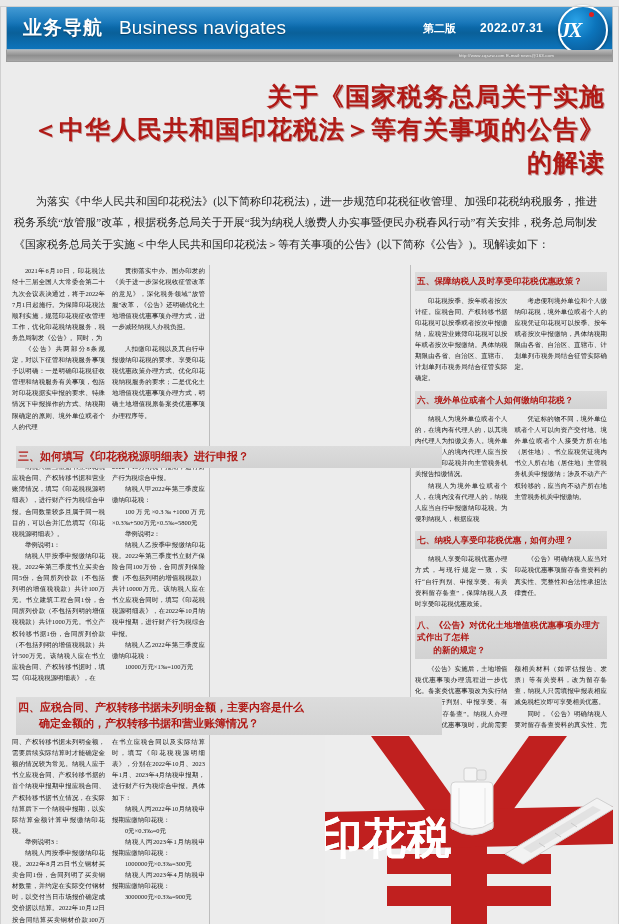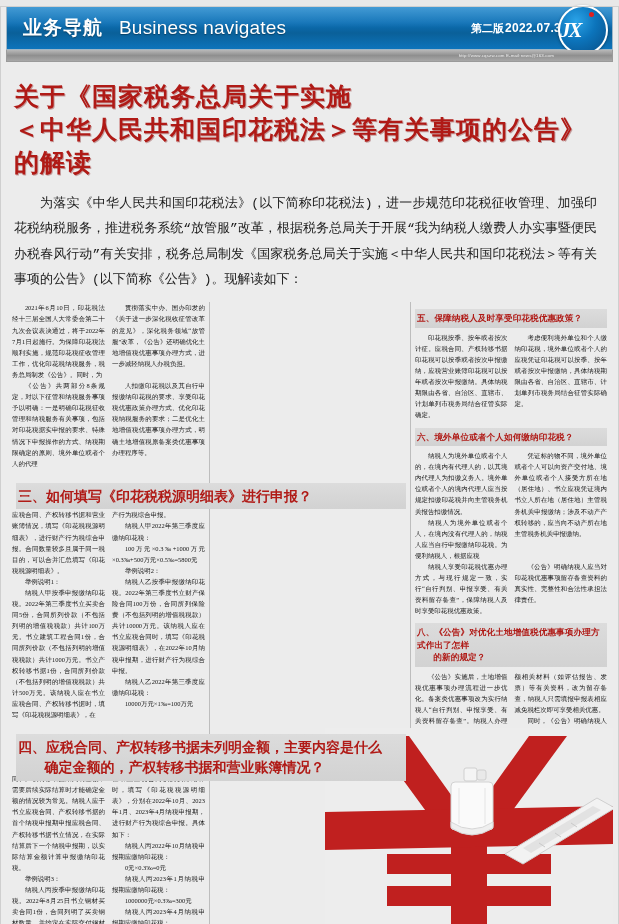--- a/index.html
+++ b/index.html
@@ -38,22 +38,22 @@
     letter-spacing:1px;margin-left:16px;
     text-shadow:0 1px 1px rgba(0,0,0,.35);
   }
   .mh-en{
     font-family:"Liberation Sans","DejaVu Sans",sans-serif;
     font-size:19px;color:#ffffff;margin-left:16px;
     letter-spacing:.2px;
     text-shadow:0 1px 1px rgba(0,0,0,.35);
   }
   .mh-right{
-    margin-left:auto;display:flex;align-items:baseline;gap:1px;
-    margin-right:44px;
+    margin-left:auto;display:flex;align-items:baseline;gap:24px;
+    margin-right:69px;
   }
   .mh-edition{
     font-family:"DejaVu Sans","Liberation Sans",sans-serif;
     font-weight:bold;font-size:11px;color:#ffffff;
   }
   .mh-date{
     font-family:"Liberation Sans","DejaVu Sans",sans-serif;
     font-weight:bold;font-size:12px;color:#ffffff;letter-spacing:.3px;
   }
   .logo{
@@ -84,42 +84,42 @@
   }
   .subbar-url{
     position:absolute;right:58px;top:0;
     font-family:"Liberation Sans","DejaVu Sans",sans-serif;
     font-size:4.4px;color:#efefef;line-height:11px;
     letter-spacing:.15px;white-space:nowrap;
   }
 
   
   .headline{
-    text-align:left;
+    text-align:right;
     padding:18px 14px 8px 14px;
   }
   .hl-line{
     font-family:"DejaVu Sans","Liberation Sans",sans-serif;
     font-weight:bold;
     color:#b01a16;
     letter-spacing:1px;
     text-shadow:1px 1px 0 rgba(120,10,10,.35);
     line-height:1.32;
   }
   .hl-1{font-size:25px;}
   .hl-2{font-size:25px;}
 
   
   .lead{
     margin:4px 22px 10px 14px;
-    font-size:13px;line-height:1.95;
+    font-size:11px;line-height:1.95;
     color:#1a1a1a;
     text-align:justify;
     text-indent:2em;
-    font-family:Liberation Mono, monospace;
+    font-family:Liberation Serif, serif;
   }
 
   
   .cols{
     display:flex;
     margin:0 8px;
     height:700px;
   }
   .col{
     width:201px;
@@ -156,26 +156,26 @@
     font-family:"Liberation Serif","DejaVu Serif",serif;
   }
   .sub p{margin:0;text-indent:2em;}
   .sub p.noind{text-indent:0;}
   .sub p.eg{text-indent:2em;}
 
   
   .span-head{
     position:absolute;
     left:4px;
-    width:390px;
+    width:426px;
     box-sizing:border-box;
     background:linear-gradient(180deg,#dcdcdc,#d2d2d2);
     padding:3px 4px 3px 2px;
     font-family:"DejaVu Sans","Liberation Sans",sans-serif;
-    font-weight:bold;font-size:14px;color:#b01a16;
+    font-weight:bold;font-size:11px;color:#b01a16;
     line-height:1.45;z-index:5;
   }
   .span-head .ind2{display:block;padding-left:1.9em;}
 
   .spacer-head{visibility:hidden;}
 
   
   .art{
     position:absolute;
     left:325px;top:722px;
@@ -327,20 +327,23 @@
       <div class="subcols">
         <div class="sub">
           <p>纳税人为境外单位或者个人的，在境内有代理人的，以其境内代理人为扣缴义务人。境外单位或者个人的境内代理人应当按规定扣缴印花税并向主管税务机关报告扣缴情况。</p>
           <p>纳税人为境外单位或者个人，在境内没有代理人的，纳税人应当自行申报缴纳印花税。为便利纳税人，根据应税</p>
         </div>
         <div class="sub">
           <p>凭证标的物不同，境外单位或者个人可以向资产交付地、境外单位或者个人接受方所在地（居住地）、书立应税凭证境内书立人所在地（居住地）主管税务机关申报缴纳；涉及不动产产权转移的，应当向不动产所在地主管税务机关申报缴纳。</p>
         </div>
       </div>
 
+      <div class="sec-head">
+        <span>七、</span><span>纳税人享受印花税优惠，如何办理</span><span class="q">？</span>
+      </div>
       <div class="subcols">
         <div class="sub">
           <p>纳税人享受印花税优惠办理方式，与现行规定一致，实行“自行判别、申报享受、有关资料留存备查”，保障纳税人及时享受印花税优惠政策。</p>
         </div>
         <div class="sub">
           <p>《公告》明确纳税人应当对印花税优惠事项留存备查资料的真实性、完整性和合法性承担法律责任。</p>
         </div>
       </div>
 
       <div class="sec-head">
@@ -377,20 +380,21 @@
       <rect x="126" y="96" width="36" height="100" fill="#c0201f"></rect>
 
       <rect x="62" y="126" width="164" height="20" fill="#c0201f"></rect>
       <rect x="62" y="158" width="164" height="20" fill="#c0201f"></rect>
     </svg>
 
     <svg style="position:absolute;left:0;top:78px;width:100%;height:44px;z-index:2;" viewBox="0 0 288 44" preserveAspectRatio="none">
       <polygon points="0,6 288,0 288,38 0,44" fill="#c0201f"></polygon>
     </svg>
 
+    <div class="art-label">印花税</div>
 
     <svg class="stamp" width="62" height="84" viewBox="0 0 62 84">
       <rect x="23" y="2" width="13" height="13" rx="2" fill="#f4f4f4" stroke="#cfcfcf"></rect>
       <rect x="36" y="4" width="9" height="10" rx="2" fill="#e9e9e9" stroke="#cfcfcf"></rect>
       <path d="M14 16 h34 a4 4 0 0 1 4 4 v40 a4 4 0 0 1 -4 4 h-34 a4 4 0 0 1 -4 -4 v-40 a4 4 0 0 1 4 -4 z" fill="#fafafa" stroke="#d2d2d2"></path>
       <path d="M10 56 q 21 14 42 0 v6 q -21 14 -42 0 z" fill="#efefef" stroke="#d6d6d6"></path>
       <line x1="18" y1="22" x2="18" y2="58" stroke="#e4e4e4"></line>
       <line x1="44" y1="22" x2="44" y2="58" stroke="#e4e4e4"></line>
     </svg>
 

